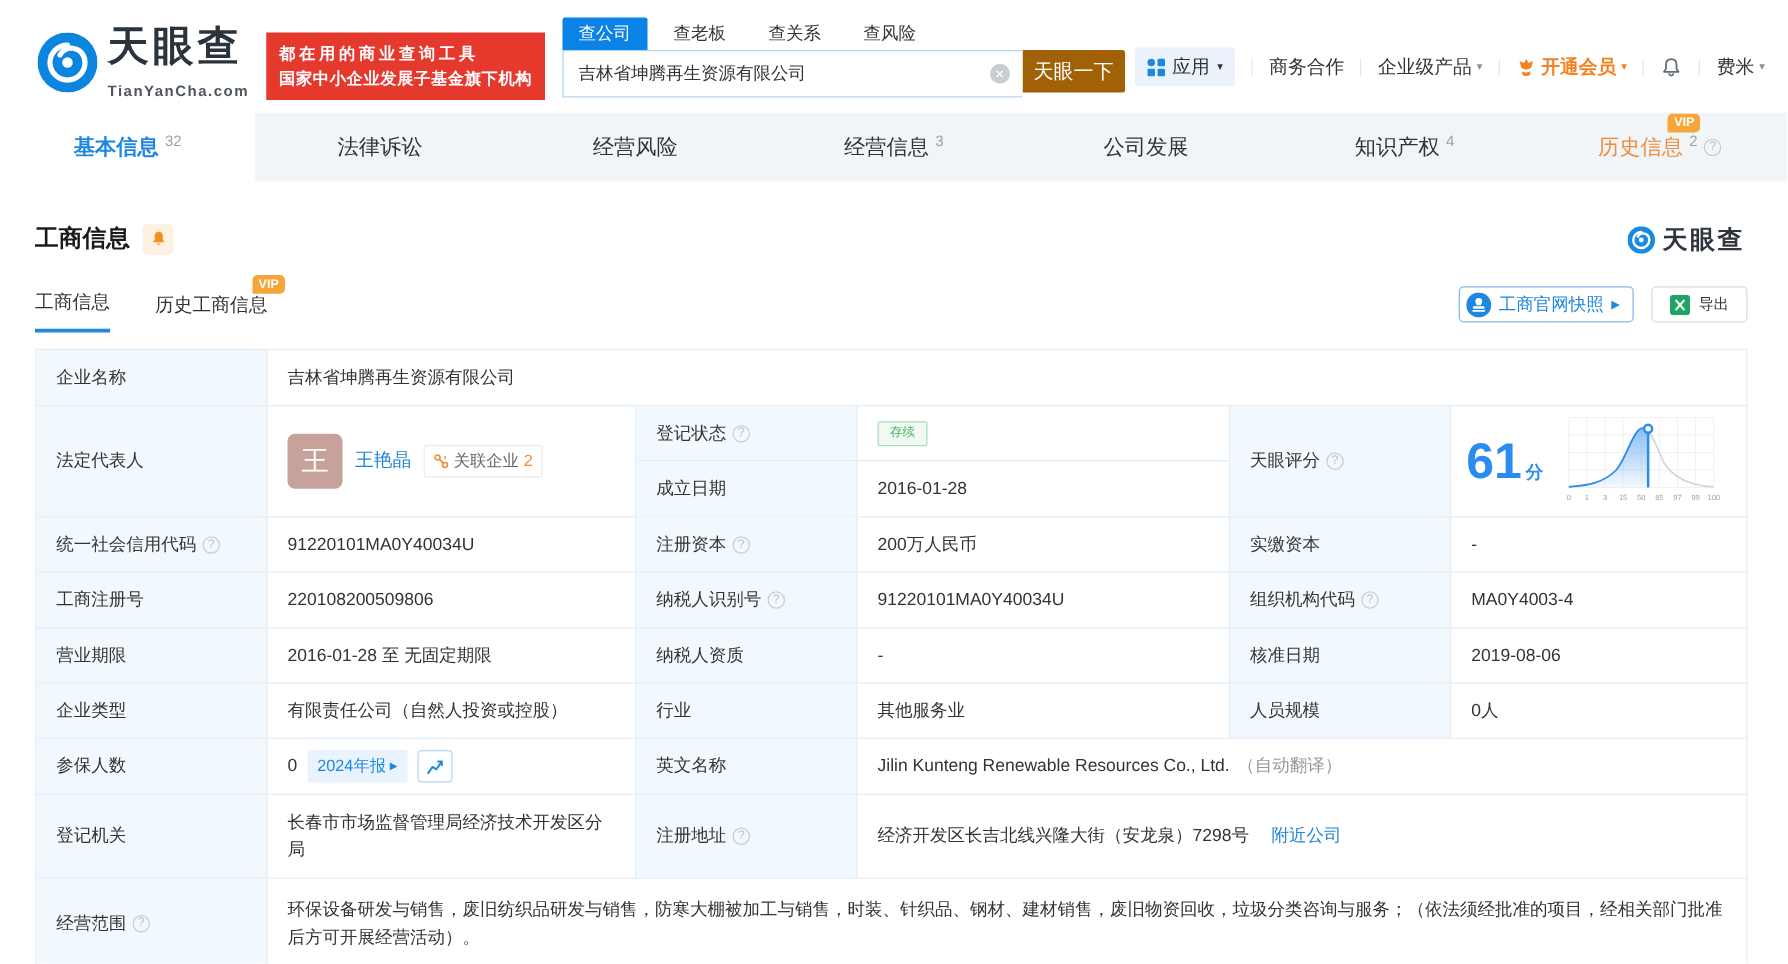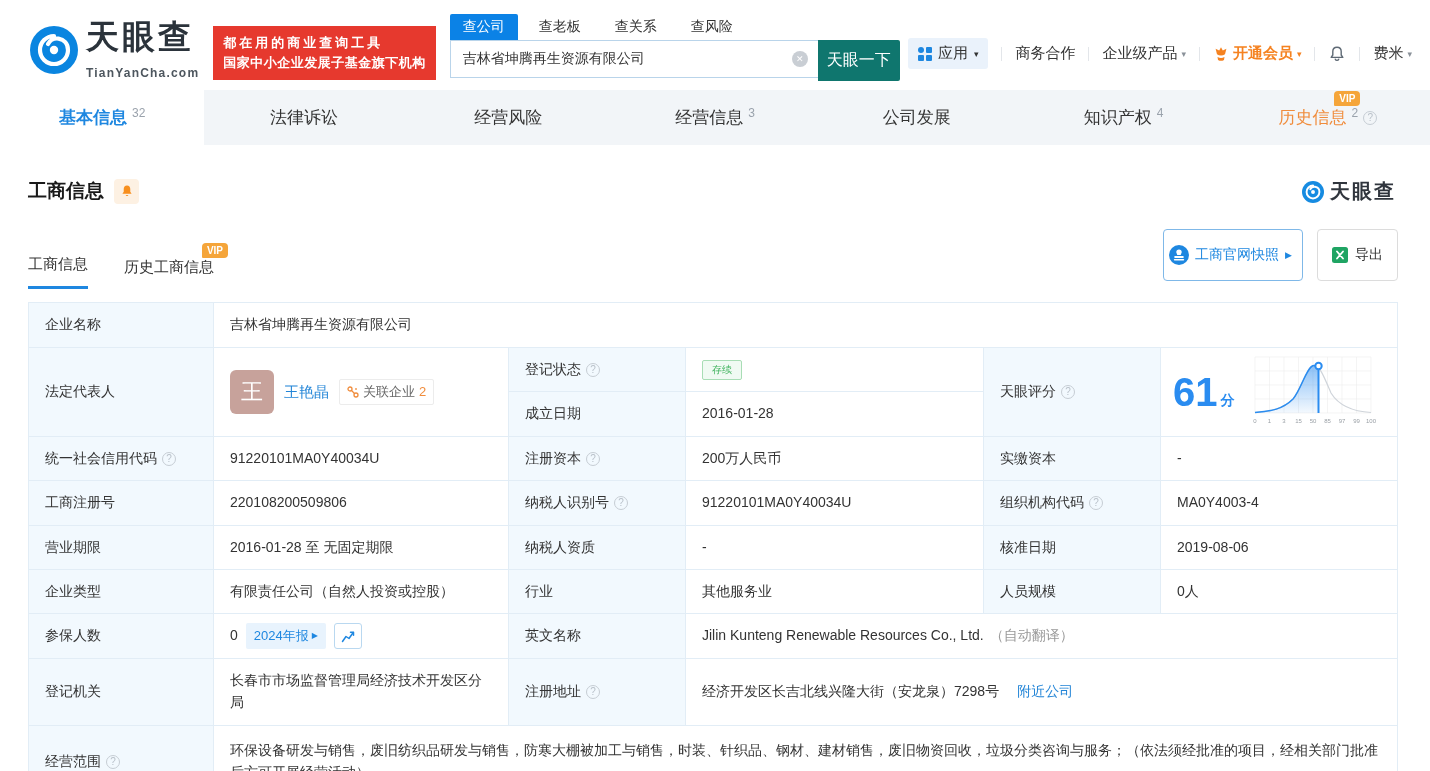--- a/index.html
+++ b/index.html
@@ -18,21 +18,21 @@
   .slogan .l2 { letter-spacing:.5px; }
 
   .search-block { margin:14px 0 0 14px; width:452px; }
   .search-tabs { display:flex; align-items:center; height:26px;gap:8px; }
   .stab { font-size:14px; color:#333; padding:4px 13px; cursor:pointer; }
   .stab.active { background:#0b82e6; color:#fff; border-radius:2px 2px 0 0; }
   .search-row { display:flex; }
   .search-input-wrap { position:relative; width:368px; }
   .search-input { width:100%; height:38px; border:1px solid #b9d4ea; border-right:none; padding:0 34px 0 12px; font-size:14px; color:#333; outline:none; font-family:inherit; }
   .clear-ic { position:absolute; right:10px; top:11px; width:16px; height:16px; background:#c9ced4; border-radius:50%; color:#fff; font-size:9px; display:flex; align-items:center; justify-content:center; cursor:pointer; }
-  .search-btn { width:82px; height:41px; background:#0f766e; color:#fff; border:none; font-size:16px; cursor:pointer; font-family:inherit; border-radius:0 2px 2px 0; }
+  .search-btn { width:82px; height:34px; background:#a16207; color:#fff; border:none; font-size:16px; cursor:pointer; font-family:inherit; border-radius:0 2px 2px 0; }
 
   .top-nav { position:absolute; right:18px; top:38px; display:flex; align-items:center; font-size:15px; }
   .nav-sep { width:1px; height:14px; background:#e3e6ea; margin:0 13px; }
   .nav-item { color:#333; cursor:pointer; display:flex; align-items:center; gap:4px; }
   .caret { font-size:9px; color:#8a9199; }
   .apps-btn { background:#eaf2fb; border-radius:3px; padding:6px 10px; display:flex; align-items:center; gap:6px; cursor:pointer; }
   .grid-ic { display:grid; grid-template-columns:6px 6px; grid-gap:2px; }
   .grid-ic i { width:6px; height:6px; background:#1e87e0; border-radius:1px; }
   .grid-ic i:first-child { border-radius:50%; }
   .vip-nav { color:#f58220; font-weight:bold; }
@@ -57,21 +57,21 @@
   .watermark { position:absolute; right:2px; top:0; display:flex; align-items:center; gap:6px; opacity:.95; }
   .watermark .wm-text { font-size:20px; font-weight:bold; color:#252b33; letter-spacing:2px; }
 
   .subtab-row { margin-top:25px; display:flex; justify-content:space-between; align-items:flex-end; }
   .subtabs { display:flex; align-items:flex-end; gap:36px; }
   .subtab { font-size:15px; color:#333; padding-bottom:12px; cursor:pointer; position:relative; }
   .subtab.active { border-bottom:3px solid #1e87e0; font-weight:normal; }
   .actions { display:flex; gap:14px; margin-bottom:8px; }
   .btn-snapshot { display:flex; align-items:center; gap:6px; border:1px solid #7fb8e8; color:#1e87e0; background:#fff; border-radius:4px; padding:3px 10px 3px 5px; font-size:14px; cursor:pointer; font-family:inherit; }
   .btn-snapshot .arrow { font-size:9px; }
-  .btn-export { display:flex; align-items:center; gap:7px; border:1px solid #dcdcdc; background:#fff; color:#333; border-radius:4px; padding:16px 14px; font-size:14px; cursor:pointer; font-family:inherit; }
+  .btn-export { display:flex; align-items:center; gap:7px; border:1px solid #dcdcdc; background:#fff; color:#333; border-radius:4px; padding:5px 14px; font-size:12px; cursor:pointer; font-family:inherit; }
 
   
   .info-table { margin-top:13px; display:grid; width:1370px;
     grid-template-columns:185px 295px 177px 298px 177px 1fr;
     grid-template-rows:45px 89px 44px 45px 44px 44px 45px 67px 73px;
     border-top:1px solid #e2edf6; border-left:1px solid #e2edf6; font-size:14px; }
   .cell { border-right:1px solid #e2edf6; border-bottom:1px solid #e2edf6; padding:8px 16px; display:flex; align-items:center; line-height:1.55; }
   .lbl { background:#f2f9fe; color:#333; }
   .span2 { grid-column:span 2; } .span3 { grid-column:span 3; } .span5 { grid-column:span 5; }
   .nested { padding:0; display:grid; grid-template-columns:177px 1fr; grid-template-rows:1fr 1fr; align-items:stretch; }

